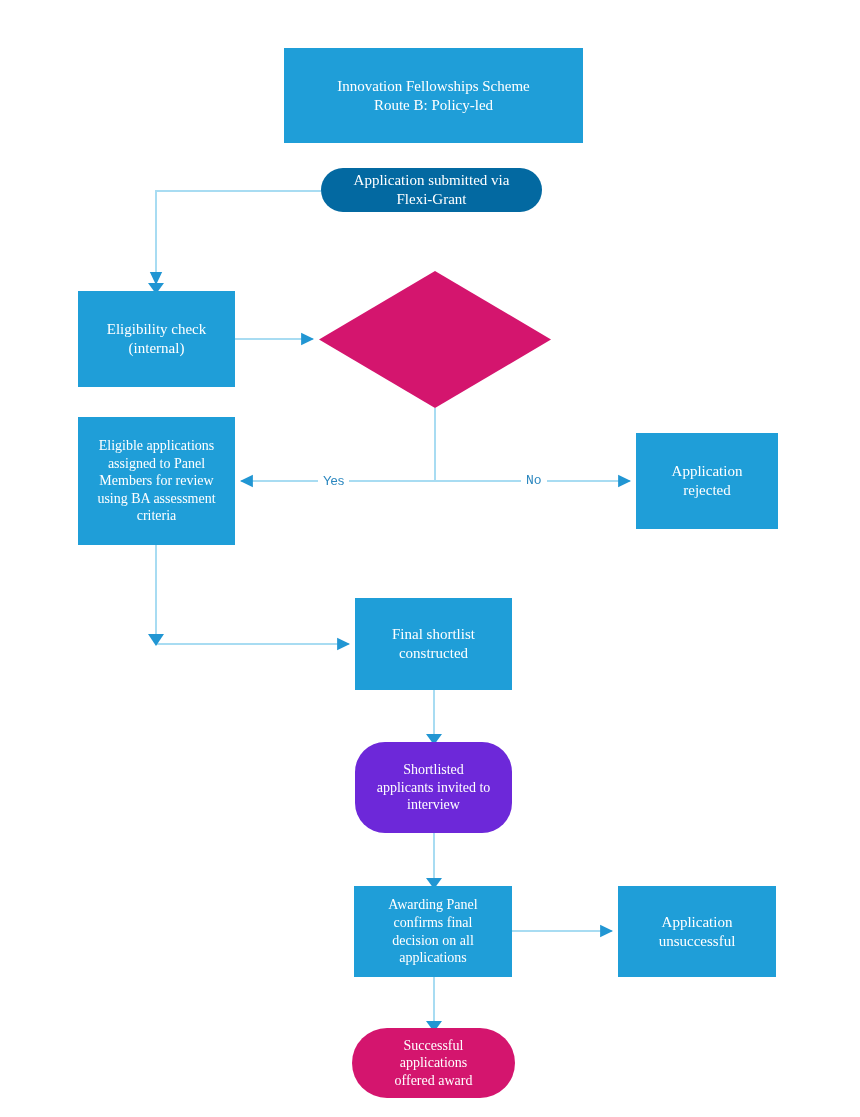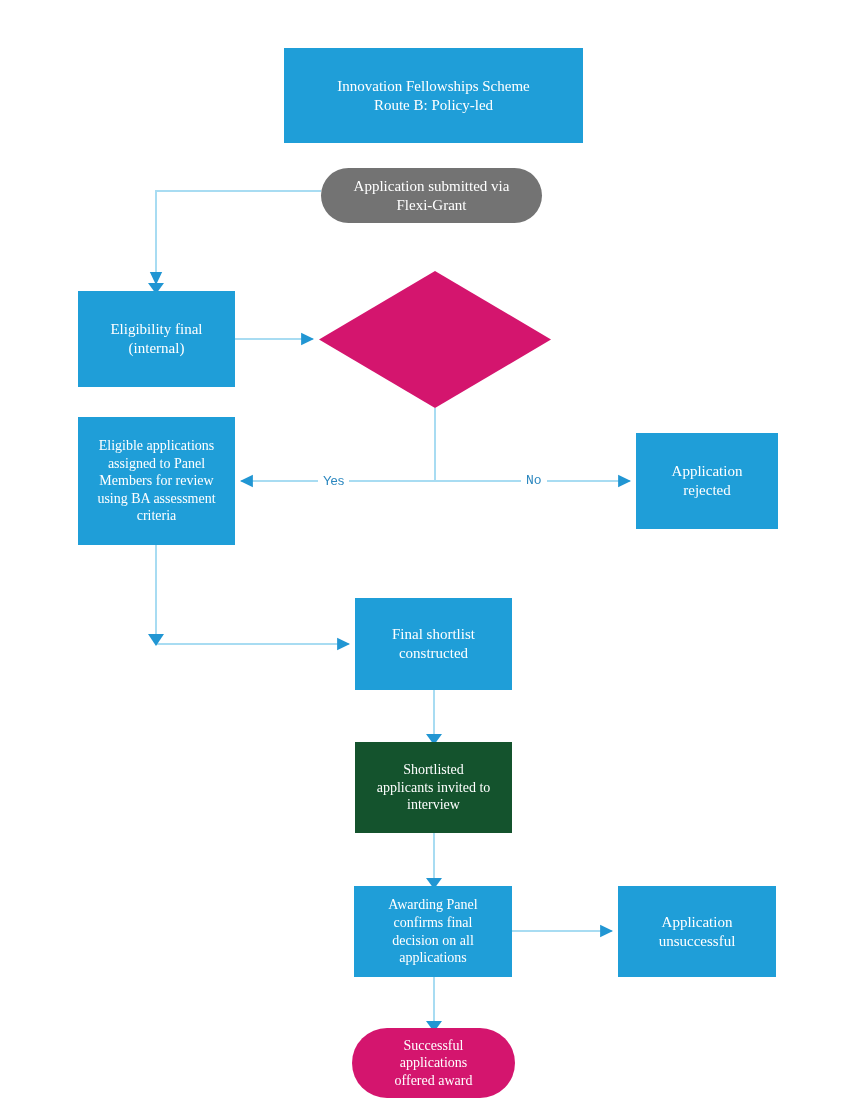--- a/index.html
+++ b/index.html
@@ -123,27 +123,27 @@
       <polygon points="426,878 442,878 434,889"></polygon>
       <polygon points="426,1021 442,1021 434,1032"></polygon>
     </g>
   </svg>
 
   <div class="node node-rect" style="left:284px; top:48px; width:299px; height:95px; background:#1f9ed8; font-size:15px;">
     <span>Innovation Fellowships Scheme
 Route B: Policy-led</span>
   </div>
 
-  <div class="node node-stadium" style="left:321px; top:168px; width:221px; height:55px; background:#737373; font-size:15px;">
+  <div class="node node-stadium" style="left:321px; top:168px; width:221px; height:44px; background:#0369a1; font-size:15px;">
     <span>Application submitted via
 Flexi-Grant</span>
   </div>
 
   <div class="node node-rect" style="left:78px; top:291px; width:157px; height:96px; background:#1f9ed8; font-size:15px;">
-    <span>Eligibility final
+    <span>Eligibility check
 (internal)</span>
   </div>
 
   <div class="node node-diamond" style="left:319px; top:271px; width:232px; height:137px; font-size:13px;">
     <svg class="diamond-shape" viewBox="0 0 232 137" preserveAspectRatio="none" xmlns="http://www.w3.org/2000/svg">
       <polygon points="116,0 232,68.5 116,137 0,68.5" fill="#d4156e"></polygon>
     </svg>
   </div>
 
   <div class="node node-rect" style="left:78px; top:417px; width:157px; height:128px; background:#1f9ed8; font-size:14px;font-family:Liberation Serif, serif;">
@@ -157,21 +157,21 @@
   <div class="node node-rect" style="left:636px; top:433px; width:142px; height:96px; background:#1f9ed8; font-size:15px;">
     <span>Application
 rejected</span>
   </div>
 
   <div class="node node-rect" style="left:355px; top:598px; width:157px; height:92px; background:#1f9ed8; font-size:15px;">
     <span>Final shortlist
 constructed</span>
   </div>
 
-  <div class="node node-rect" style="left:355px; top:742px; width:157px; height:91px; background:#14532d; font-size:14px;">
+  <div class="node node-rect" style="left:355px; top:742px; width:157px; height:91px; background:#6d28d9; font-size:14px;border-radius:30px;">
     <span>Shortlisted
 applicants invited to
 interview</span>
   </div>
 
   <div class="node node-rect" style="left:354px; top:886px; width:158px; height:91px; background:#1f9ed8; font-size:14px;">
     <span>Awarding Panel
 confirms final
 decision on all
 applications</span>

